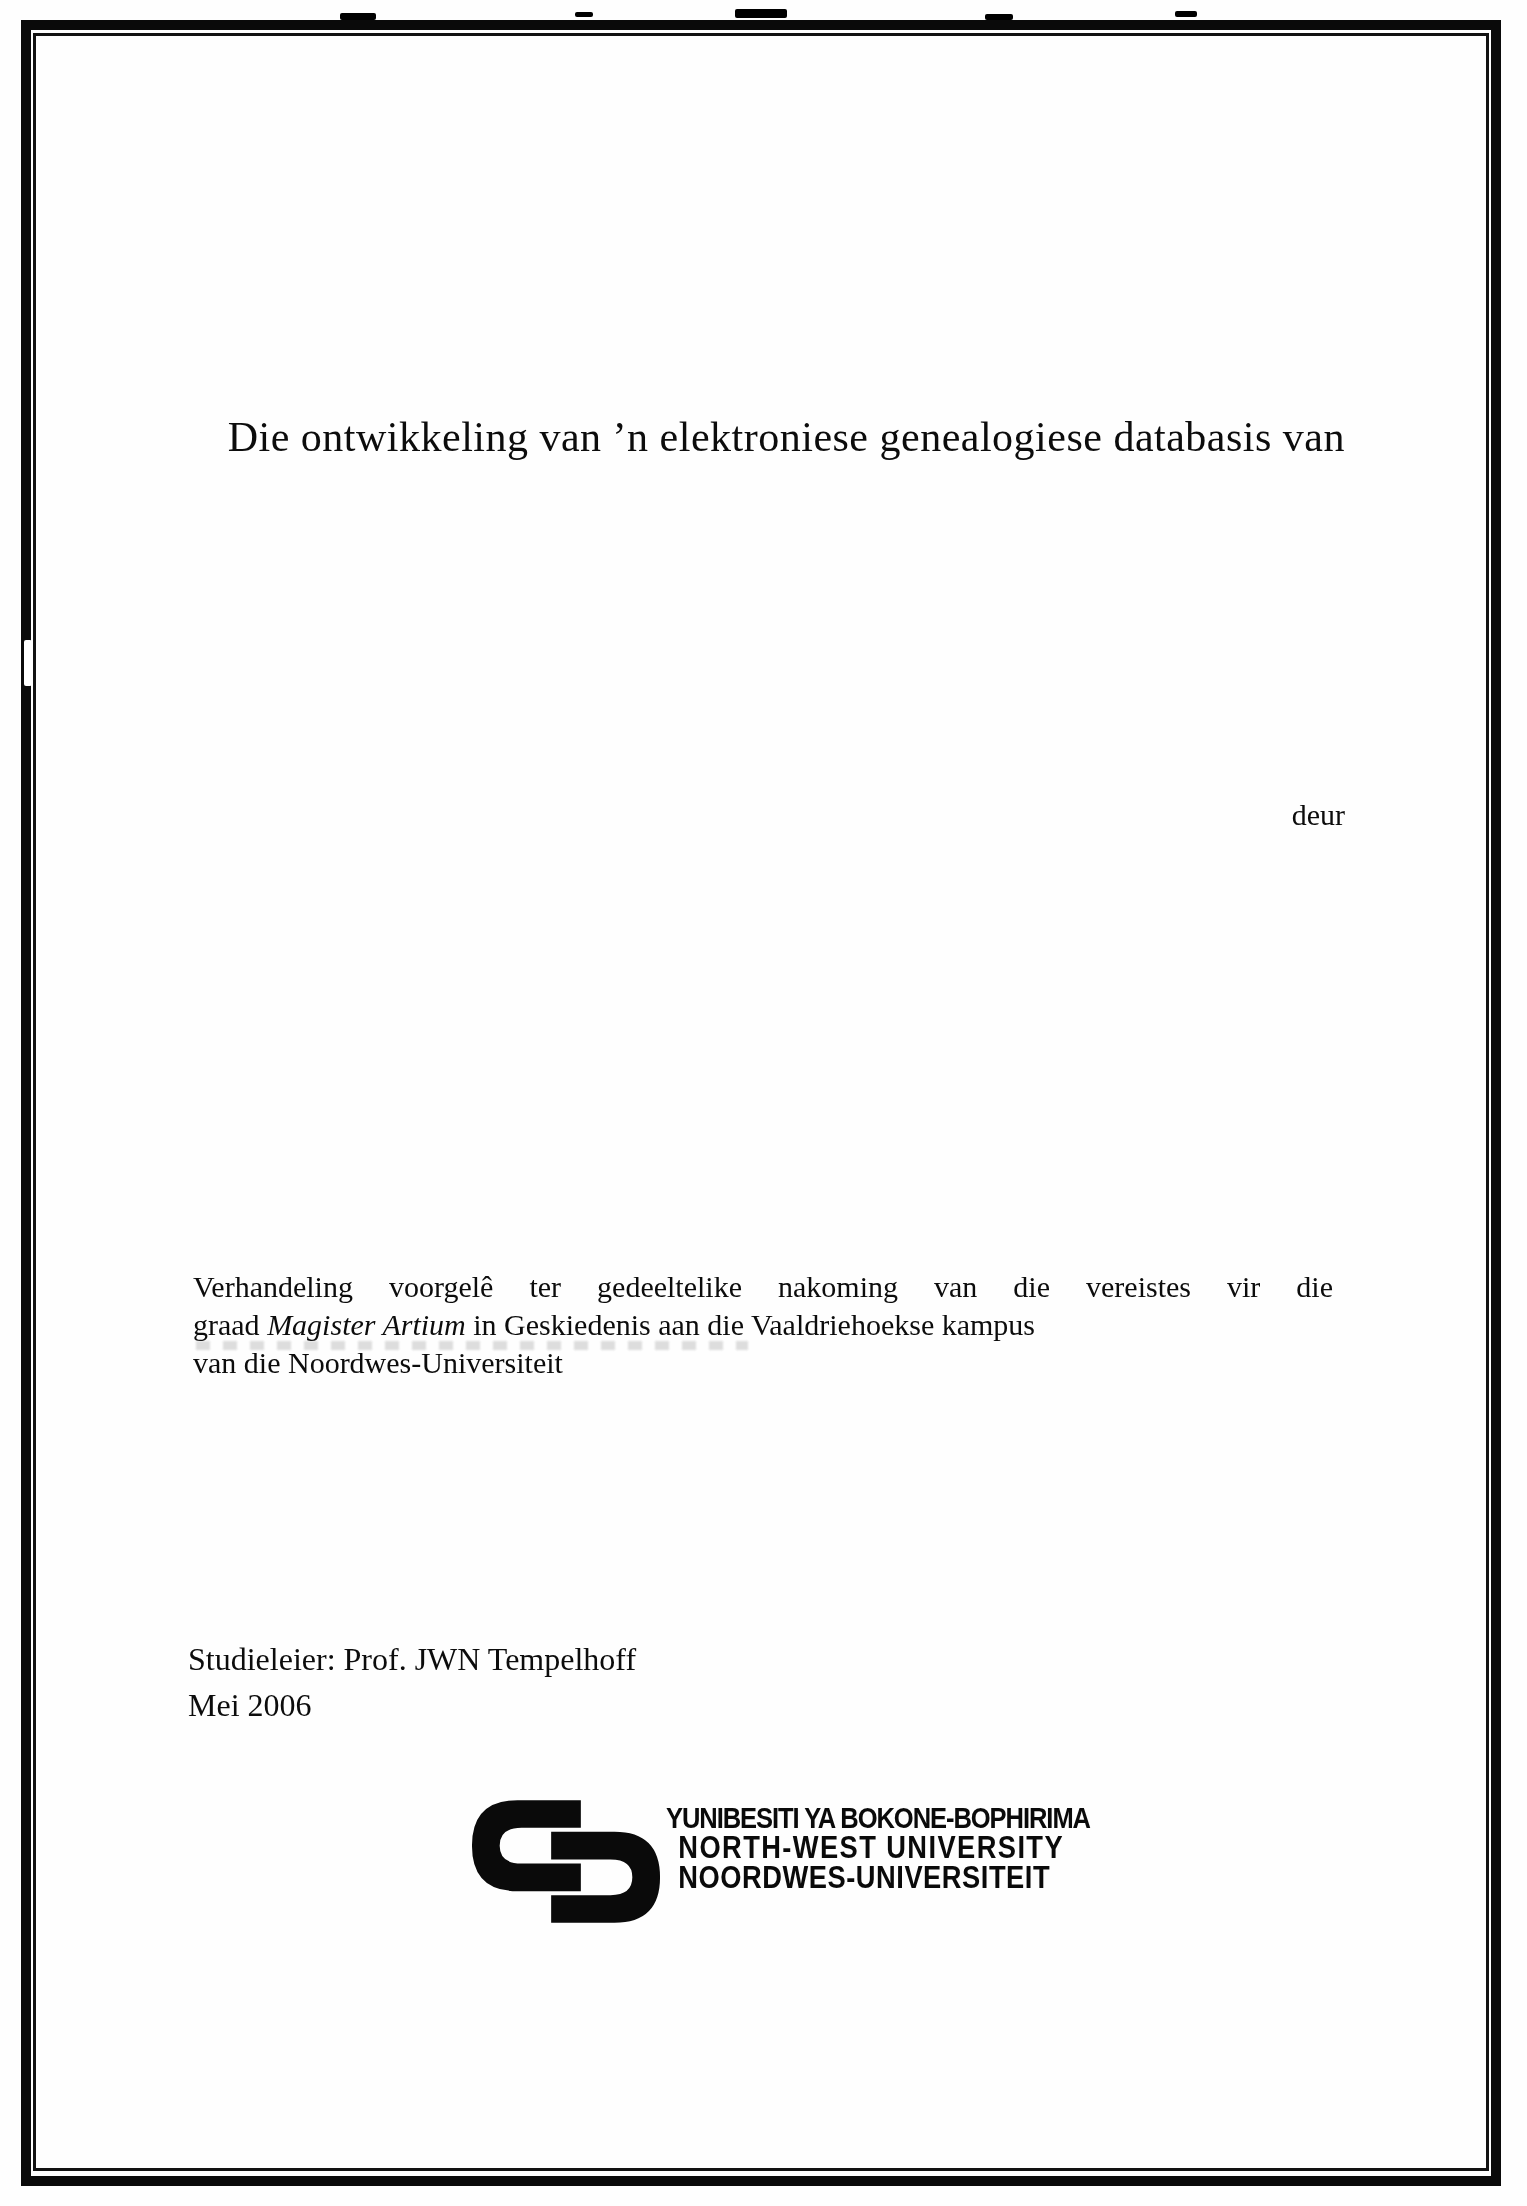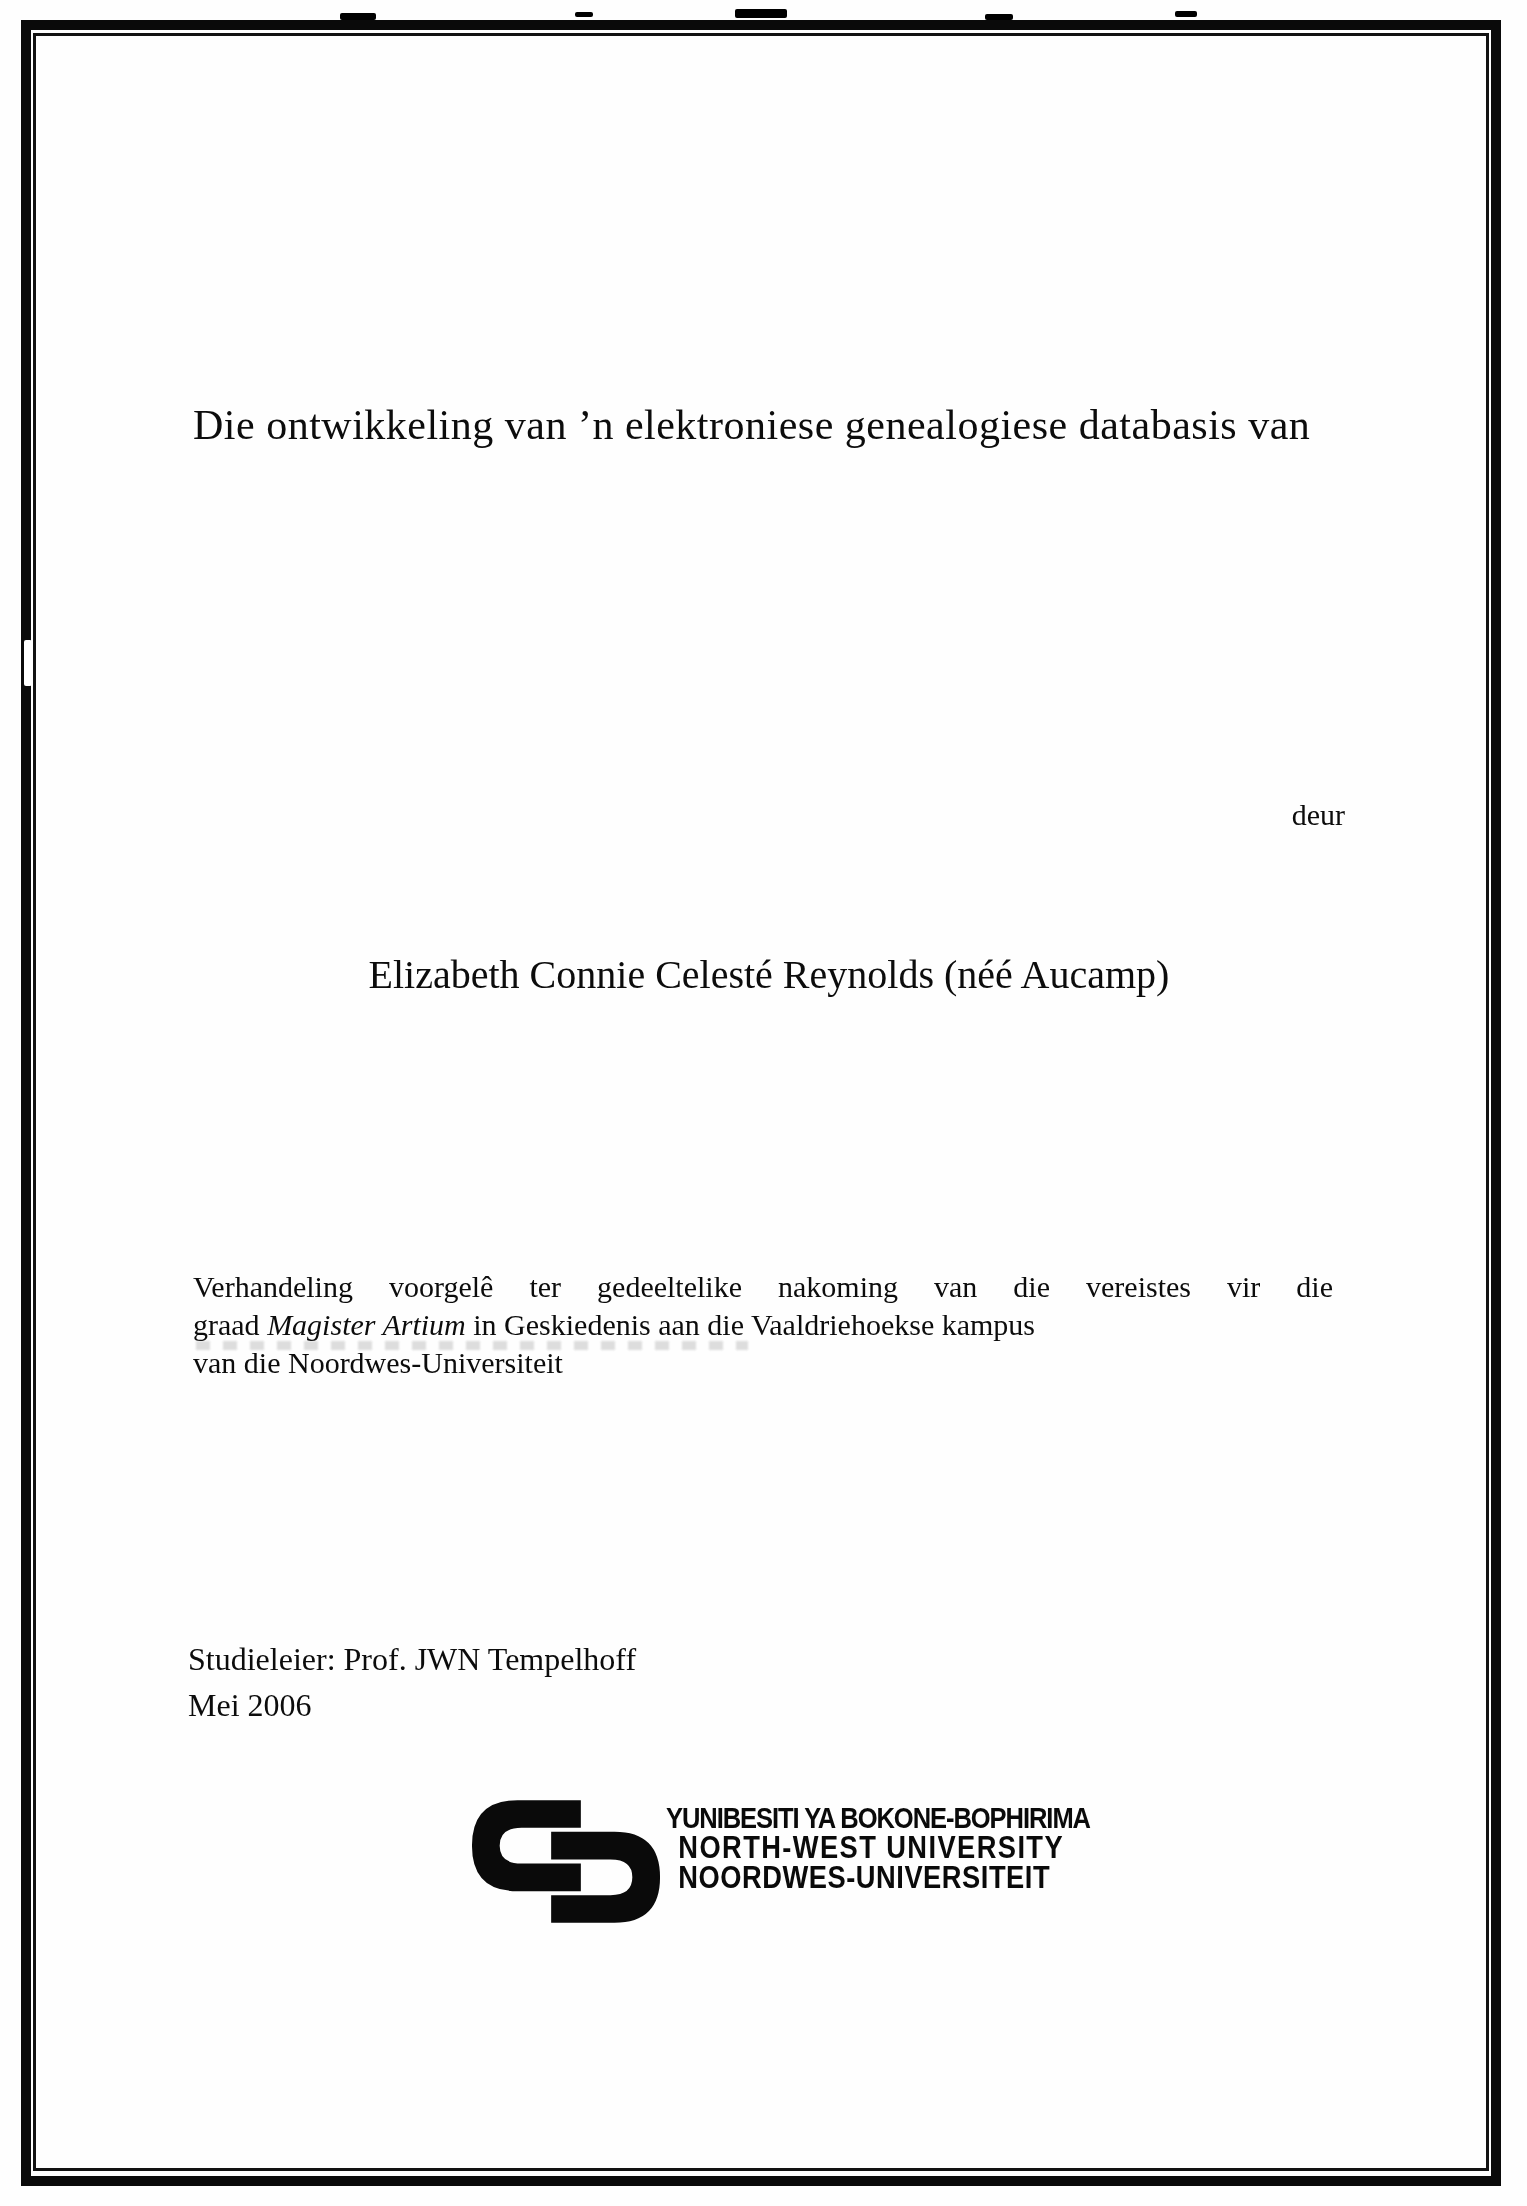--- a/index.html
+++ b/index.html
@@ -36,22 +36,22 @@
   .s1 { left: 340px;  top: 13px; width: 36px; height: 7px; }
   .s2 { left: 575px;  top: 12px; width: 18px; height: 5px; }
   .s3 { left: 735px;  top: 9px;  width: 52px; height: 9px; }
   .s4 { left: 985px;  top: 14px; width: 28px; height: 6px; }
   .s5 { left: 1175px; top: 11px; width: 22px; height: 6px; }
   .s6 { left: 24px;   top: 640px; width: 8px; height: 46px; background:#fff; }
 
   
   .title-block {
     position: absolute;
-    left: 193px; top: 389px; width: 1152px;
-    text-align: left;
+    left: 193px; top: 401px; width: 1152px;
+    text-align: right;
     font-size: 42px;
     line-height: 73px;
     letter-spacing: 0.5px;
     white-space: nowrap;
   }
   .byline {
     position: absolute;
     left: 193px; top: 797px; width: 1152px;
     text-align: right;
     font-size: 30px;
@@ -132,21 +132,20 @@
   <div class="smudge s4"></div>
   <div class="smudge s5"></div>
   <div class="smudge s6"></div>
 
   <div class="title-block">
     <div>Die ontwikkeling van ’n elektroniese genealogiese databasis van</div>
   </div>
 
   <div class="byline">deur</div>
 
-  <div class="author">Elizabeth Connie Celesté Reynolds (néé Aucamp)</div>
 
   <div class="submission">
     <div class="sub-line1">Verhandeling voorgelê ter gedeeltelike nakoming van die vereistes vir die</div>
     <div class="sub-line2"><span>graad </span><span class="italic">Magister Artium</span><span> in Geskiedenis aan die Vaaldriehoekse kampus</span></div>
     <div class="sub-line3">van die Noordwes-Universiteit</div>
   </div>
 
   <div class="ghost-bleed"></div>
 
   <div class="supervisor-block">

